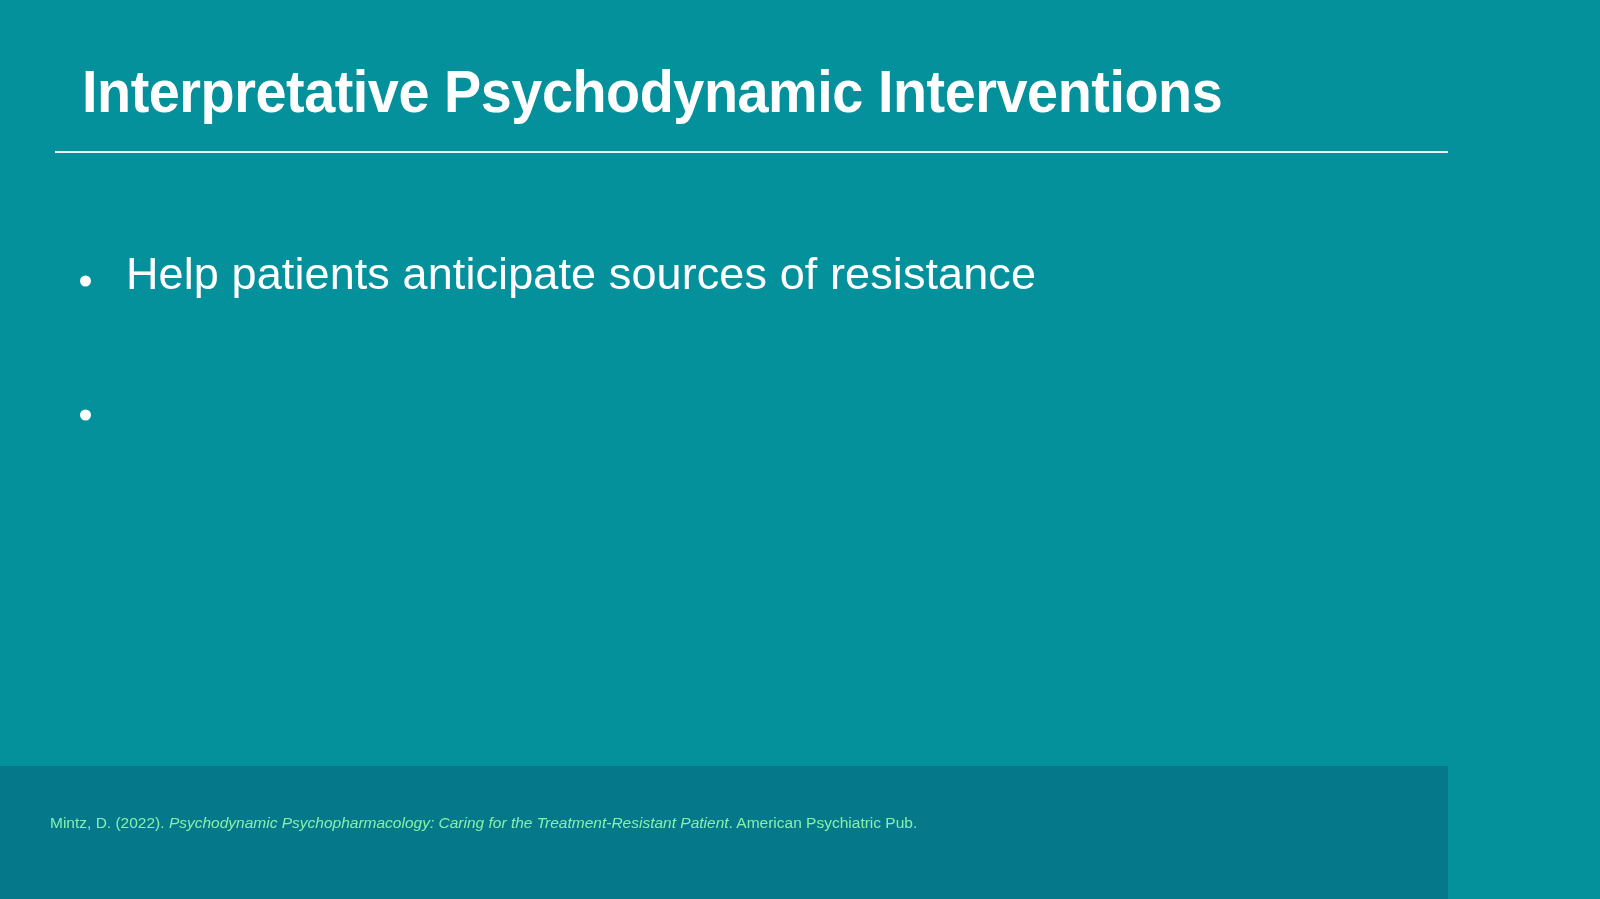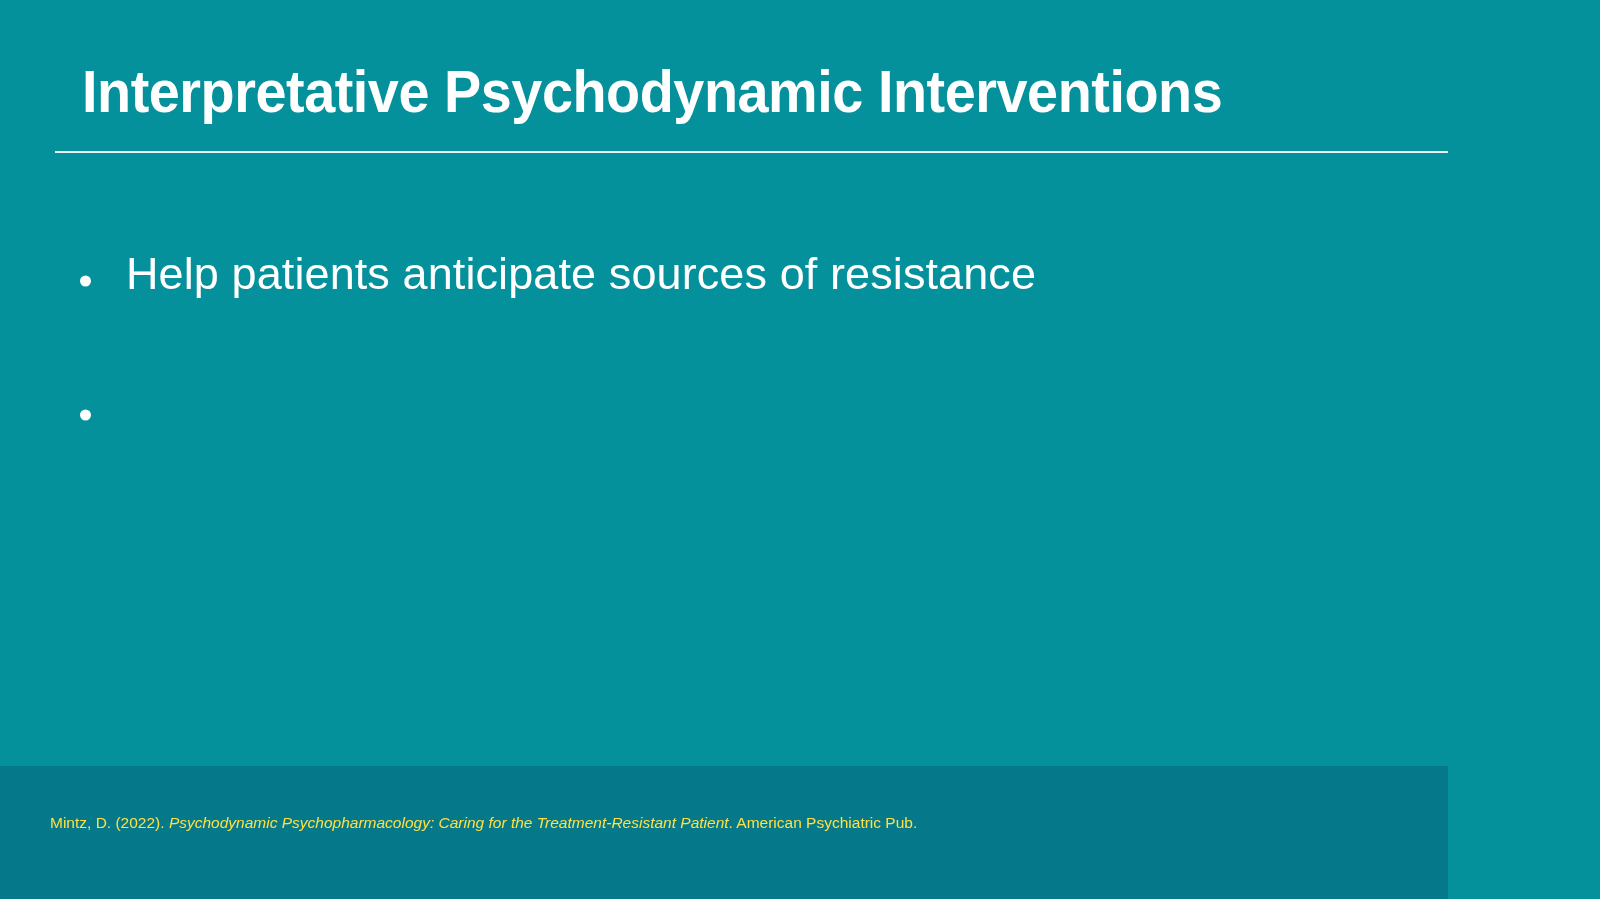--- a/index.html
+++ b/index.html
@@ -100,21 +100,21 @@
     background: #05798a;
   }
   #citation {
     position: absolute;
     left: 50px;
     top: 48px;
     margin: 0;
     font-family: "Liberation Sans", sans-serif;
     font-size: 15.5px;
     line-height: 1.2;
-    color: #fde047;
+    color: #86efac;
     white-space: nowrap;
   }
   #citation .cite-italic {
     font-style: italic;
   }
 </style>
 </head>
 <body>
 
 <div id="slide">

